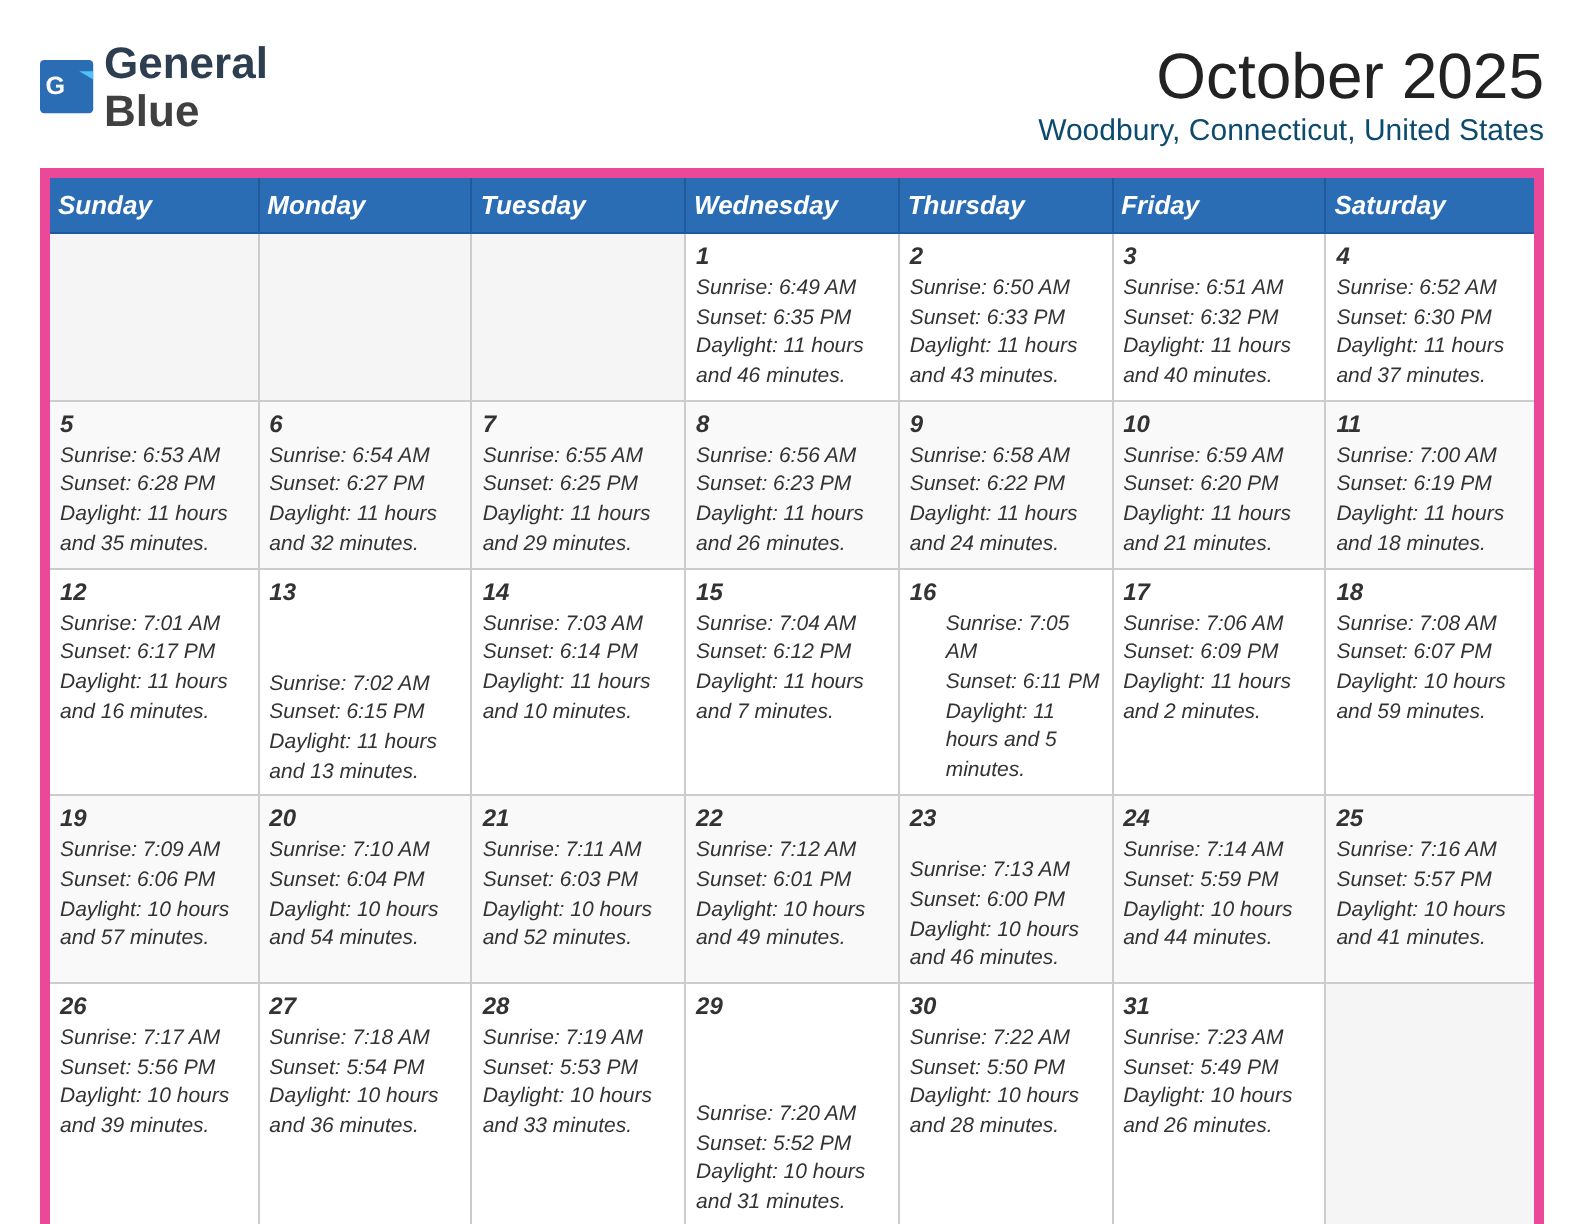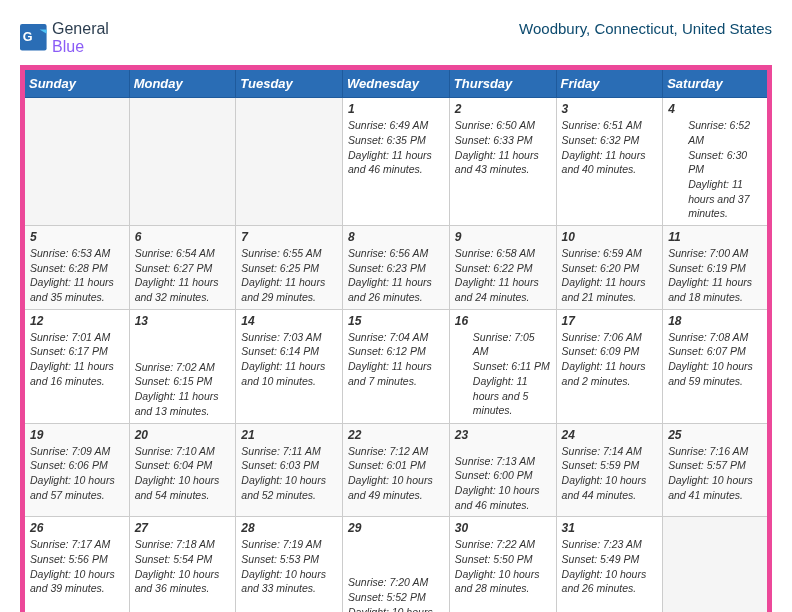--- a/index.html
+++ b/index.html
@@ -15,29 +15,29 @@
       align-items: flex-start;
       justify-content: space-between;
       margin-bottom: 10px;
     }
     .logo {
       display: flex;
       align-items: center;
       gap: 4px;
     }
     .logo-text {
-      font-size: 16px;
-      font-weight: normal;
+      font-size: 22px;
+      font-weight: bold;
       color: #2c3e50;
       line-height: 1.1;
     }
     .logo-text span {
       display: block;
     }
-    .logo-blue { color: #8b5cf6; }
+    .logo-blue { color: #404040; }
     .logo-icon {
       width: 28px;
       height: 28px;
     }
     .title-block {
       text-align: right;
     }
     .month-title {
       font-size: 32px;
       font-weight: normal;
@@ -97,20 +97,21 @@
       <rect x="0" y="0" width="38" height="38" rx="3" fill="#2a6db5"></rect>
       <text x="4" y="24" font-size="18" font-weight="bold" fill="white" font-family="Arial">G</text>
       <polygon points="28,8 38,14 38,8" fill="#4fc3f7"></polygon>
     </svg>
     <div class="logo-text">
       <span>General</span>
       <span class="logo-blue">Blue</span>
     </div>
   </div>
   <div class="title-block">
+    <div class="month-title">October 2025</div>
     <div class="location">Woodbury, Connecticut, United States</div>
   </div>
 </div>
 
 <table class="calendar">
   <thead>
     <tr>
     <th>Sunday</th>
         <th>Monday</th>
         <th>Tuesday</th>
@@ -138,21 +139,21 @@
 Daylight: 11 hours and 43 minutes.</div>
         </td>
         <td>
           <span class="day-num">3</span>
           <div class="day-info" style="white-space: pre-line;">Sunrise: 6:51 AM
 Sunset: 6:32 PM
 Daylight: 11 hours and 40 minutes.</div>
         </td>
         <td>
           <span class="day-num">4</span>
-          <div class="day-info" style="white-space: pre-line; margin-left: 20px;">Sunrise: 6:52 AM
+          <div class="day-info" style="white-space: pre-line;">Sunrise: 6:52 AM
 Sunset: 6:30 PM
 Daylight: 11 hours and 37 minutes.</div>
         </td>
       </tr>
       <tr>
         <td>
           <span class="day-num">5</span>
           <div class="day-info" style="white-space: pre-line;">Sunrise: 6:53 AM
 Sunset: 6:28 PM
 Daylight: 11 hours and 35 minutes.</div>

